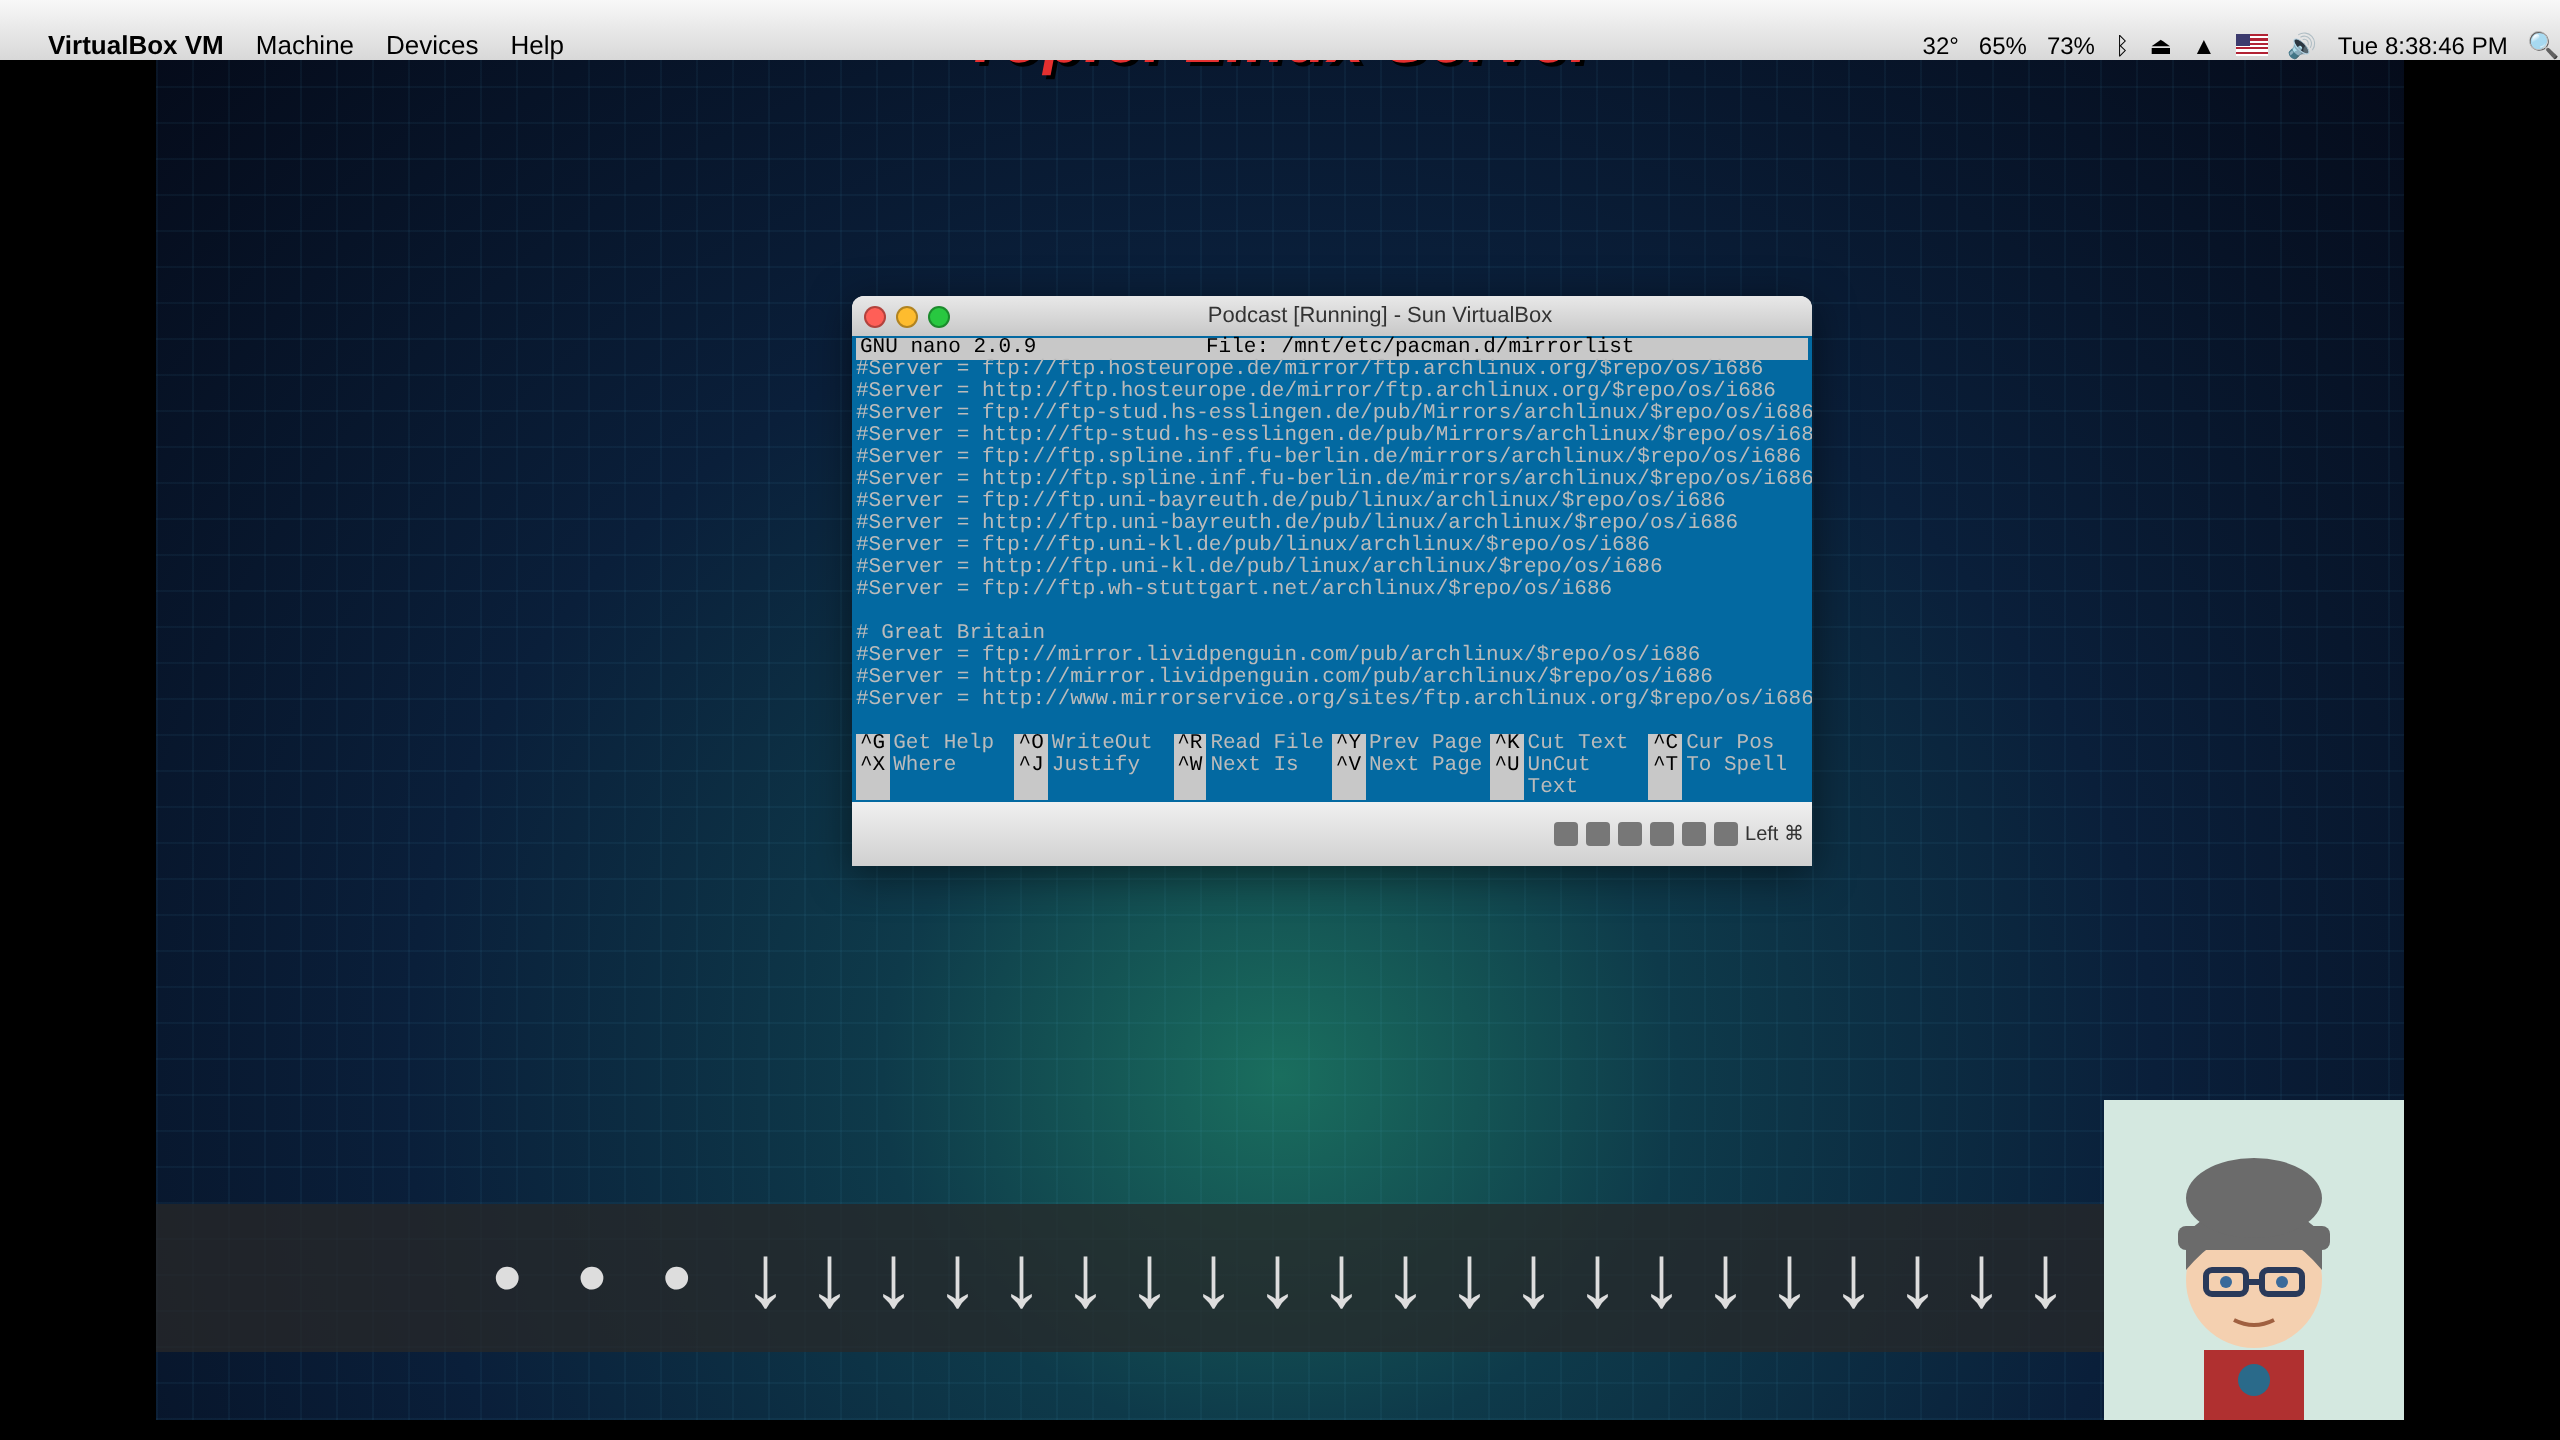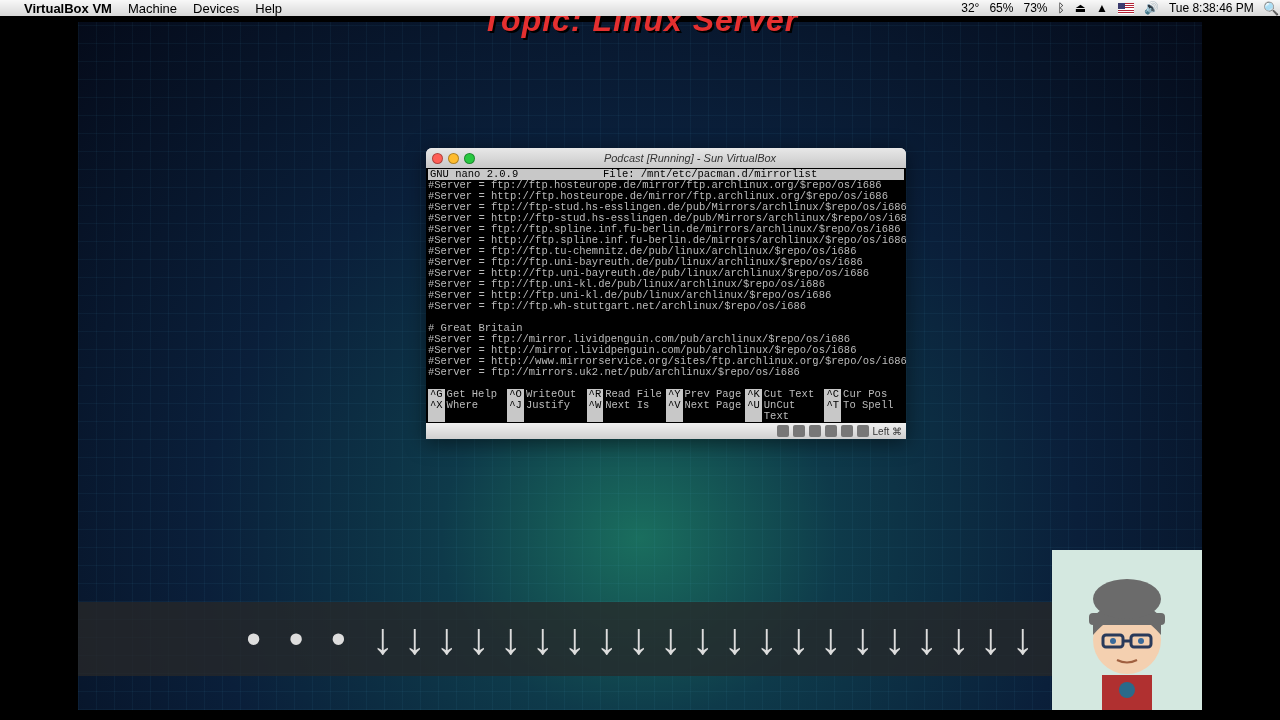--- a/index.html
+++ b/index.html
@@ -7,24 +7,24 @@
   width: 1280px;
   height: 720px;
   background: #000;
   font-family: -apple-system, "Lucida Grande", sans-serif;
   overflow: hidden;
   position: relative;
 }
 
 
 .menubar {
-  height: 16px;
+  height: 30px;
   background: linear-gradient(#f8f8f8, #d8d8d8);
   display: flex;
-  align-items: center;
+  align-items: flex-end;
   font-size: 13px;
   color: #000;
   position: relative;
   z-index: 10;
 }
 .menubar .apple { margin: 0 12px; font-size: 14px; }
 .menubar .appname { font-weight: bold; margin-right: 16px; }
 .menubar .menu-item { margin-right: 16px; cursor: default; }
 .menubar .spacer { flex: 1; }
 .menubar .status { display: flex; align-items: center; gap: 10px; font-size: 12px; }
@@ -77,49 +77,48 @@
 }
 .vbox-titlebar {
   height: 20px;
   background: linear-gradient(#e8e8e8, #c8c8c8);
   display: flex;
   align-items: center;
   font-size: 11px;
   color: #333;
   padding: 0 6px;
   gap: 5px;
-  font-style: italic;
 }
 .traffic-light { width: 11px; height: 11px; border-radius: 50%; border: 0.5px solid rgba(0,0,0,0.3); }
 .tl-red { background: #ff5f57; }
 .tl-yellow { background: #febc2e; }
 .tl-green { background: #28c840; }
 .vbox-titlebar .title { flex:1; text-align:center; }
 
 
 .terminal {
-  background: #000000;
+  background: #0369a1;
   color: #bbb;
   font-family: "Menlo", "Courier New", monospace;
   font-size: 10.5px;
   line-height: 1.05;
   padding: 1px 2px;
 }
 .term-header { background: #c8c8c8; color:#000; display:flex; padding:0 2px; }
 .term-header .left { flex:0 0 auto; }
 .term-header .center { flex:1; text-align:center; }
 .term-line { white-space: pre; }
 .term-blank { height: 11px; }
 .nano-footer { display:flex; flex-wrap:wrap; }
 .nano-cmd { width: 16.66%; display:flex; }
 .nano-cmd .key { background:#c8c8c8; color:#000; padding:0 2px; margin-right:2px; }
 
 
 .vbox-status {
-  height: 16px;
+  height: 32px;
   background: linear-gradient(#f0f0f0, #d0d0d0);
   display:flex;
   align-items:center;
   justify-content:flex-end;
   gap:4px;
   padding: 0 4px;
   font-size: 10px;
   color:#333;
 }
 .vbox-status .ico { width:12px; height:12px; background:#777; border-radius:2px; }
@@ -244,34 +243,32 @@
       <span class="left">GNU nano 2.0.9</span>
       <span class="center">File: /mnt/etc/pacman.d/mirrorlist</span>
     </div>
     <div id="term-lines">
         <div class="term-line">#Server = ftp://ftp.hosteurope.de/mirror/ftp.archlinux.org/$repo/os/i686</div>
         <div class="term-line">#Server = http://ftp.hosteurope.de/mirror/ftp.archlinux.org/$repo/os/i686</div>
         <div class="term-line">#Server = ftp://ftp-stud.hs-esslingen.de/pub/Mirrors/archlinux/$repo/os/i686</div>
         <div class="term-line">#Server = http://ftp-stud.hs-esslingen.de/pub/Mirrors/archlinux/$repo/os/i686</div>
         <div class="term-line">#Server = ftp://ftp.spline.inf.fu-berlin.de/mirrors/archlinux/$repo/os/i686</div>
         <div class="term-line">#Server = http://ftp.spline.inf.fu-berlin.de/mirrors/archlinux/$repo/os/i686</div>
-        <div class="term-line">#Server = ftp://ftp.tu-chemnitz.de/pub/linux/archlinux/$repo/os/i686</div>
         <div class="term-line">#Server = ftp://ftp.uni-bayreuth.de/pub/linux/archlinux/$repo/os/i686</div>
         <div class="term-line">#Server = http://ftp.uni-bayreuth.de/pub/linux/archlinux/$repo/os/i686</div>
         <div class="term-line">#Server = ftp://ftp.uni-kl.de/pub/linux/archlinux/$repo/os/i686</div>
         <div class="term-line">#Server = http://ftp.uni-kl.de/pub/linux/archlinux/$repo/os/i686</div>
         <div class="term-line">#Server = ftp://ftp.wh-stuttgart.net/archlinux/$repo/os/i686</div>
       </div>
     <div class="term-blank"></div>
     <div class="term-line"># Great Britain</div>
     <div id="gb-lines">
         <div class="term-line">#Server = ftp://mirror.lividpenguin.com/pub/archlinux/$repo/os/i686</div>
         <div class="term-line">#Server = http://mirror.lividpenguin.com/pub/archlinux/$repo/os/i686</div>
         <div class="term-line">#Server = http://www.mirrorservice.org/sites/ftp.archlinux.org/$repo/os/i686</div>
-        <div class="term-line">#Server = ftp://mirrors.uk2.net/pub/archlinux/$repo/os/i686</div>
       </div>
     <div class="term-blank"></div>
     <div class="nano-footer" id="nano-footer">
         <div class="nano-cmd">
           <span class="key">^G</span>
           <span> Get Help</span>
         </div>
         <div class="nano-cmd">
           <span class="key">^O</span>
           <span> WriteOut</span>

